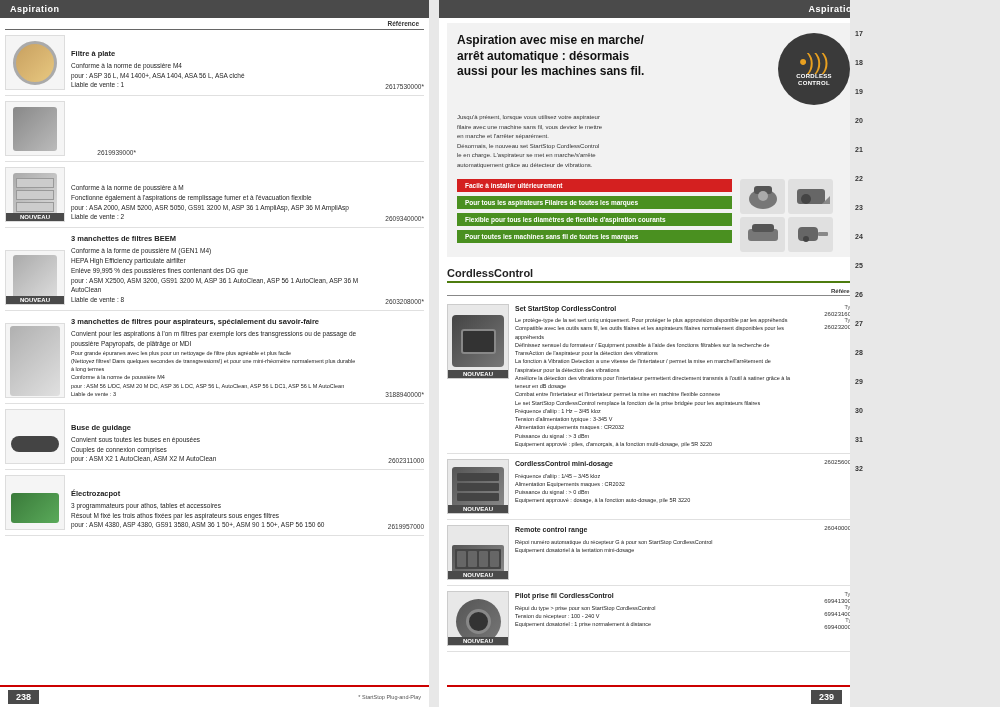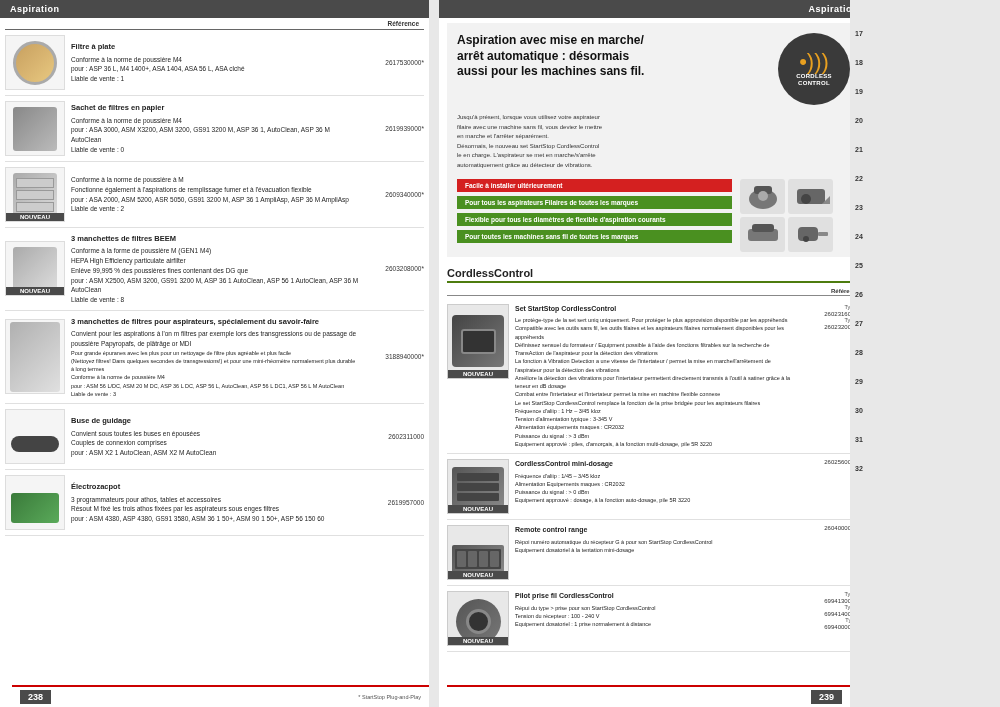--- a/index.html
+++ b/index.html
@@ -92,21 +92,21 @@
       color: #333;
     }
 
     
     .left-products {
       padding: 0 5px;
     }
 
     .prod-row {
       display: flex;
-      align-items: center;
+      align-items: flex-end;
       border-bottom: 1px solid #e0e0e0;
       padding: 5px 0;
     }
 
     .prod-img-wrap {
       width: 60px;
       min-width: 60px;
       height: 55px;
       display: flex;
       align-items: center;
@@ -355,26 +355,20 @@
           <div>Conforme à la norme de poussière M4</div>
           <div style="white-space:pre-line;">pour : ASP 36 L, M4 1400+, ASA 1404, ASA 56 L, ASA clché
 Liable de vente : 1</div>
         </div>
         <div class="prod-ref-val">2617530000*</div>
       </div>
 
       <div class="prod-row">
         <div class="prod-img-wrap">
           <div style="width:44px;height:44px;background:linear-gradient(135deg,#888,#bbb);border-radius:3px;"></div>
-        </div>
-        <div class="prod-content">
-          <div class="prod-name">Sachet de filtres en papier</div>
-          <div>Conforme à la norme de poussière M4</div>
-          <div style="white-space:pre-line;">pour : ASA 3000, ASM X3200, ASM 3200, GS91 3200 M, ASP 36 1, AutoClean, ASP 36 M AutoClean
-Liable de vente : 0</div>
         </div>
         <div class="prod-ref-val">2619939000*</div>
       </div>
 
       <div class="prod-row">
         <div class="prod-img-wrap">
           <div style="width:44px;height:44px;background:linear-gradient(135deg,#aaa,#ddd);border-radius:3px;display:flex;flex-direction:column;gap:2px;align-items:center;justify-content:center;">
             <div style="width:38px;height:10px;background:#ccc;border:1px solid #999;"></div>
             <div style="width:38px;height:10px;background:#ccc;border:1px solid #999;"></div>
             <div style="width:38px;height:10px;background:#ccc;border:1px solid #999;"></div>
@@ -443,21 +437,21 @@
           <div class="prod-name">Électrozacpot</div>
           <div>3 programmateurs pour athos, tables et accessoires</div>
           <div style="white-space:pre-line;">Résout M fixé les trois athos fixées par les aspirateurs sous enges filtres
 pour : ASM 4380, ASP 4380, GS91 3580, ASM 36 1 50+, ASM 90 1 50+, ASP 56 150 60</div>
         </div>
         <div class="prod-ref-val">2619957000</div>
       </div>
 
     </div>
 
-    <div class="footer-bar" style="position:absolute;bottom:0;left:12px;right:0;">
+    <div class="footer-bar" style="position:absolute;bottom:0;left:0;right:0;">
       <span class="page-num-badge">238</span>
       <span class="footer-footnote">* StartStop Plug-and-Play</span>
     </div>
   </div>
 
   <div class="right-page">
     <div class="page-header" style="display:flex;justify-content:flex-end;">
       <span>Aspiration</span>
     </div>
 

